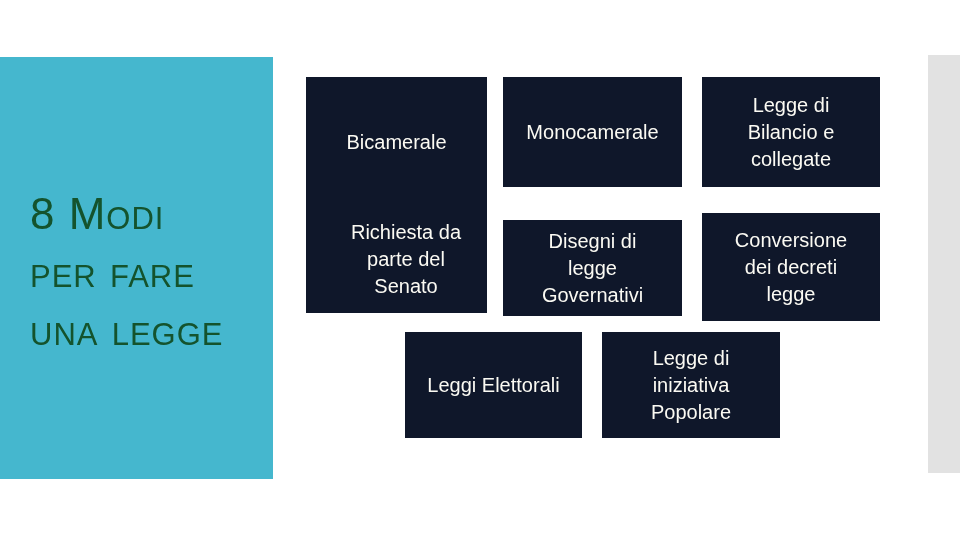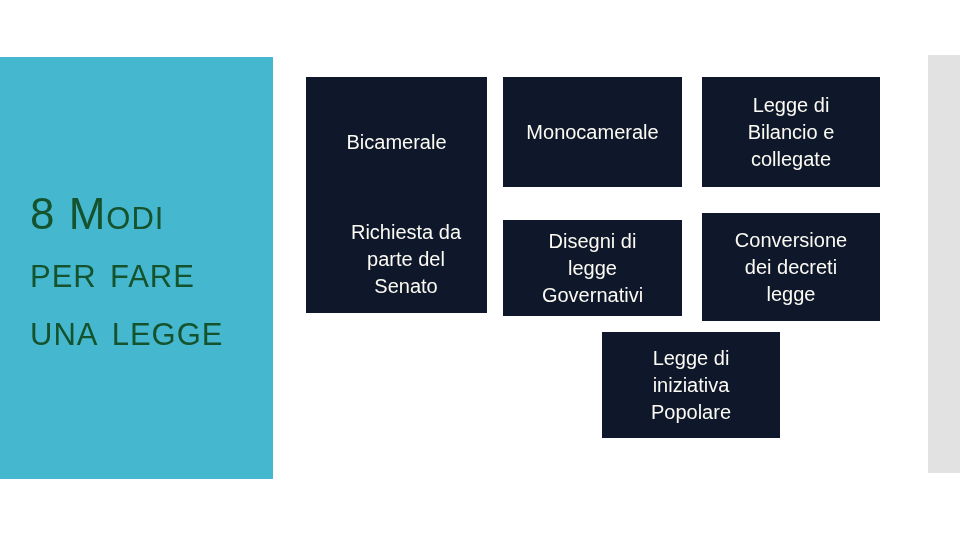--- a/index.html
+++ b/index.html
@@ -90,20 +90,23 @@
   <div class="box b4">
     <span>Disegni di
 legge
 Governativi</span>
   </div>
   <div class="box b5">
     <span>Conversione
 dei decreti
 legge</span>
   </div>
+  <div class="box b6">
+    <span>Leggi Elettorali</span>
+  </div>
   <div class="box b7">
     <span>Legge di
 iniziativa
 Popolare</span>
   </div>
 
   <div class="gray-bar"></div>
 
 </div>
 

